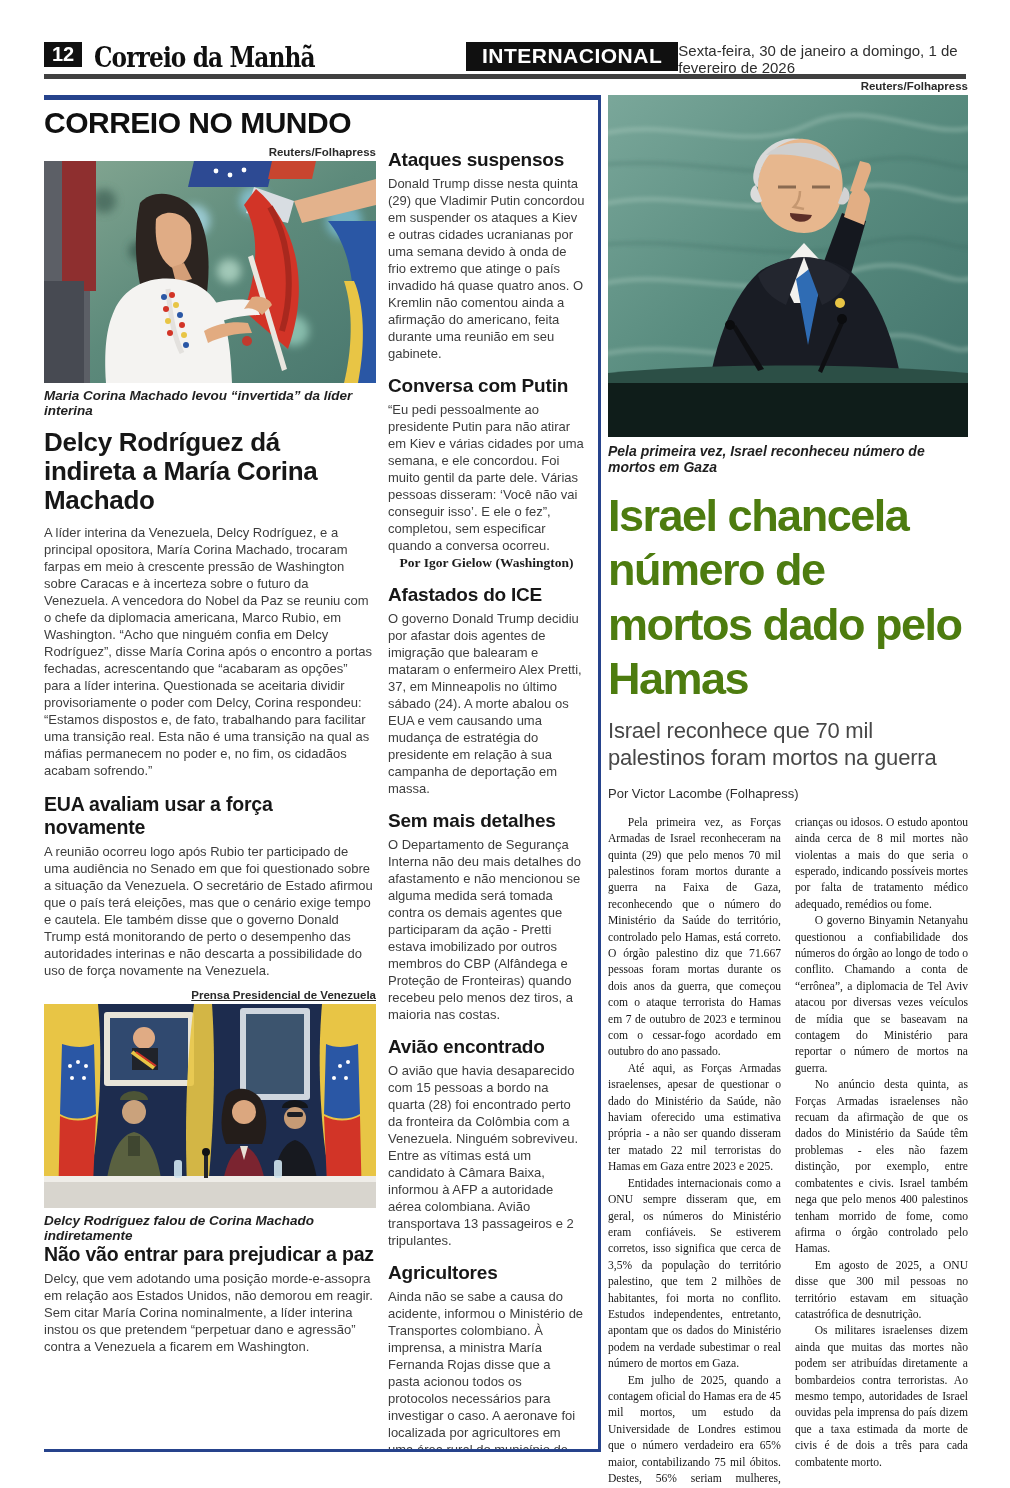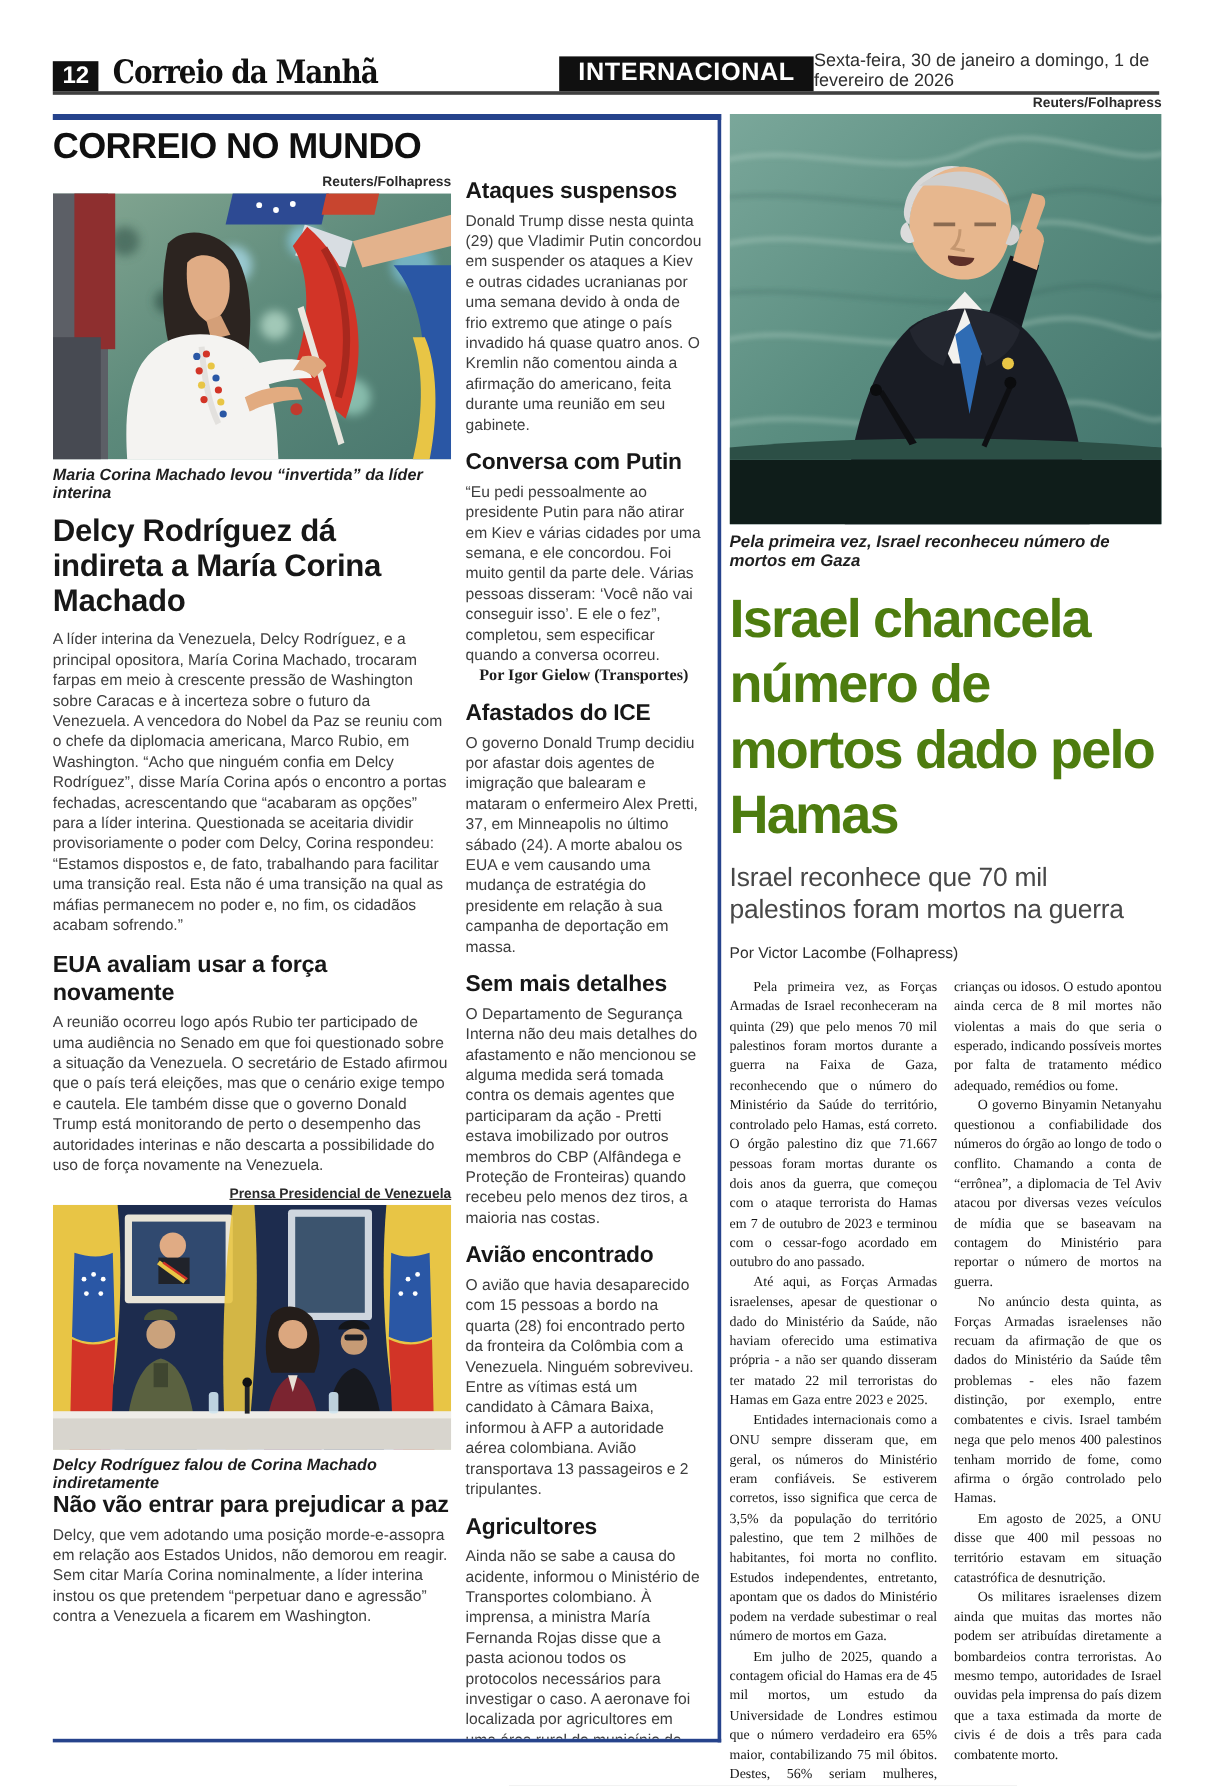--- a/index.html
+++ b/index.html
@@ -5,21 +5,21 @@
   * { margin:0; padding:0; box-sizing:border-box; }
   html,body { background:#e8e8e8; }
   .page {
     position:relative; width:1010px; height:1488px; background:#ffffff;
     margin:0 auto; overflow:hidden;
     font-family:"Liberation Sans", sans-serif; color:#3d3d3d;
   }
   
   .header {
     position:absolute; left:44px; top:42px; width:922px; height:37px;
-    display:flex; align-items:flex-end; border-bottom:3px solid #404040;
+    display:flex; align-items:flex-start; border-bottom:5px solid #404040;
   }
   .pagenum {
     background:#101010; color:#fff; font-weight:bold; font-size:20px;
     padding:2px 8px 3px; line-height:1;
   }
   .masthead {
     font-family:"DejaVu Serif", serif; font-weight:bold; font-size:27px;
     color:#101010; margin-left:12px; letter-spacing:-1px;
     transform:scaleX(.86); transform-origin:left center; white-space:nowrap;
   }
@@ -265,21 +265,21 @@
           </div>
 
       </div>
 
       <div class="cnm-mid">
         <h3 class="brief-h first">Ataques suspensos</h3>
         <p class="body-sans">Donald Trump disse nesta quinta (29) que Vladimir Putin concordou em suspender os ataques a Kiev e outras cidades ucranianas por uma semana devido à onda de frio extremo que atinge o país invadido há quase quatro anos. O Kremlin não comentou ainda a afirmação do americano, feita durante uma reunião em seu gabinete.</p>
 
         <h3 class="brief-h">Conversa com Putin</h3>
         <p class="body-sans">“Eu pedi pessoalmente ao presidente Putin para não atirar em Kiev e várias cidades por uma semana, e ele concordou. Foi muito gentil da parte dele. Várias pessoas disseram: ‘Você não vai conseguir isso’. E ele o fez”, completou, sem especificar quando a conversa ocorreu.</p>
-        <div class="brief-byline">Por Igor Gielow (Transportes)</div>
+        <div class="brief-byline">Por Igor Gielow (Washington)</div>
 
         <h3 class="brief-h">Afastados do ICE</h3>
         <p class="body-sans">O governo Donald Trump decidiu por afastar dois agentes de imigração que balearam e mataram o enfermeiro Alex Pretti, 37, em Minneapolis no último sábado (24). A morte abalou os EUA e vem causando uma mudança de estratégia do presidente em relação à sua campanha de deportação em massa.</p>
 
         <h3 class="brief-h">Sem mais detalhes</h3>
         <p class="body-sans">O Departamento de Segurança Interna não deu mais detalhes do afastamento e não mencionou se alguma medida será tomada contra os demais agentes que participaram da ação - Pretti estava imobilizado por outros membros do CBP (Alfândega e Proteção de Fronteiras) quando recebeu pelo menos dez tiros, a maioria nas costas.</p>
 
         <h3 class="brief-h">Avião encontrado</h3>
         <p class="body-sans">O avião que havia desaparecido com 15 pessoas a bordo na quarta (28) foi encontrado perto da fronteira da Colômbia com a Venezuela. Ninguém sobreviveu. Entre as vítimas está um candidato à Câmara Baixa, informou à AFP a autoridade aérea colombiana. Avião transportava 13 passageiros e 2 tripulantes.</p>
 
@@ -354,18 +354,18 @@
     <div class="isr-subhead">Israel reconhece que 70 mil palestinos foram mortos na guerra</div>
     <div class="isr-byline">Por Victor Lacombe (Folhapress)</div>
 
     <div class="isr-body para-list">
         <p>Pela primeira vez, as Forças Armadas de Israel reconheceram na quinta (29) que pelo menos 70 mil palestinos foram mortos durante a guerra na Faixa de Gaza, reconhecendo que o número do Ministério da Saúde do território, controlado pelo Hamas, está correto. O órgão palestino diz que 71.667 pessoas foram mortas durante os dois anos da guerra, que começou com o ataque terrorista do Hamas em 7 de outubro de 2023 e terminou com o cessar-fogo acordado em outubro do ano passado.</p>
         <p>Até aqui, as Forças Armadas israelenses, apesar de questionar o dado do Ministério da Saúde, não haviam oferecido uma estimativa própria - a não ser quando disseram ter matado 22 mil terroristas do Hamas em Gaza entre 2023 e 2025.</p>
         <p>Entidades internacionais como a ONU sempre disseram que, em geral, os números do Ministério eram confiáveis. Se estiverem corretos, isso significa que cerca de 3,5% da população do território palestino, que tem 2 milhões de habitantes, foi morta no conflito. Estudos independentes, entretanto, apontam que os dados do Ministério podem na verdade subestimar o real número de mortos em Gaza.</p>
         <p>Em julho de 2025, quando a contagem oficial do Hamas era de 45 mil mortos, um estudo da Universidade de Londres estimou que o número verdadeiro era 65% maior, contabilizando 75 mil óbitos. Destes, 56% seriam mulheres, crianças ou idosos. O estudo apontou ainda cerca de 8 mil mortes não violentas a mais do que seria o esperado, indicando possíveis mortes por falta de tratamento médico adequado, remédios ou fome.</p>
         <p>O governo Binyamin Netanyahu questionou a confiabilidade dos números do órgão ao longo de todo o conflito. Chamando a conta de “errônea”, a diplomacia de Tel Aviv atacou por diversas vezes veículos de mídia que se baseavam na contagem do Ministério para reportar o número de mortos na guerra.</p>
         <p>No anúncio desta quinta, as Forças Armadas israelenses não recuam da afirmação de que os dados do Ministério da Saúde têm problemas - eles não fazem distinção, por exemplo, entre combatentes e civis. Israel também nega que pelo menos 400 palestinos tenham morrido de fome, como afirma o órgão controlado pelo Hamas.</p>
-        <p>Em agosto de 2025, a ONU disse que 400 mil pessoas no território estavam em situação catastrófica de desnutrição.</p>
+        <p>Em agosto de 2025, a ONU disse que 300 mil pessoas no território estavam em situação catastrófica de desnutrição.</p>
         <p>Os militares israelenses dizem ainda que muitas das mortes não podem ser atribuídas diretamente a bombardeios contra terroristas. Ao mesmo tempo, autoridades de Israel ouvidas pela imprensa do país dizem que a taxa estimada da morte de civis é de dois a três para cada combatente morto.</p>
       </div>
   </div>
 
 </div>
 
 </body></html>

